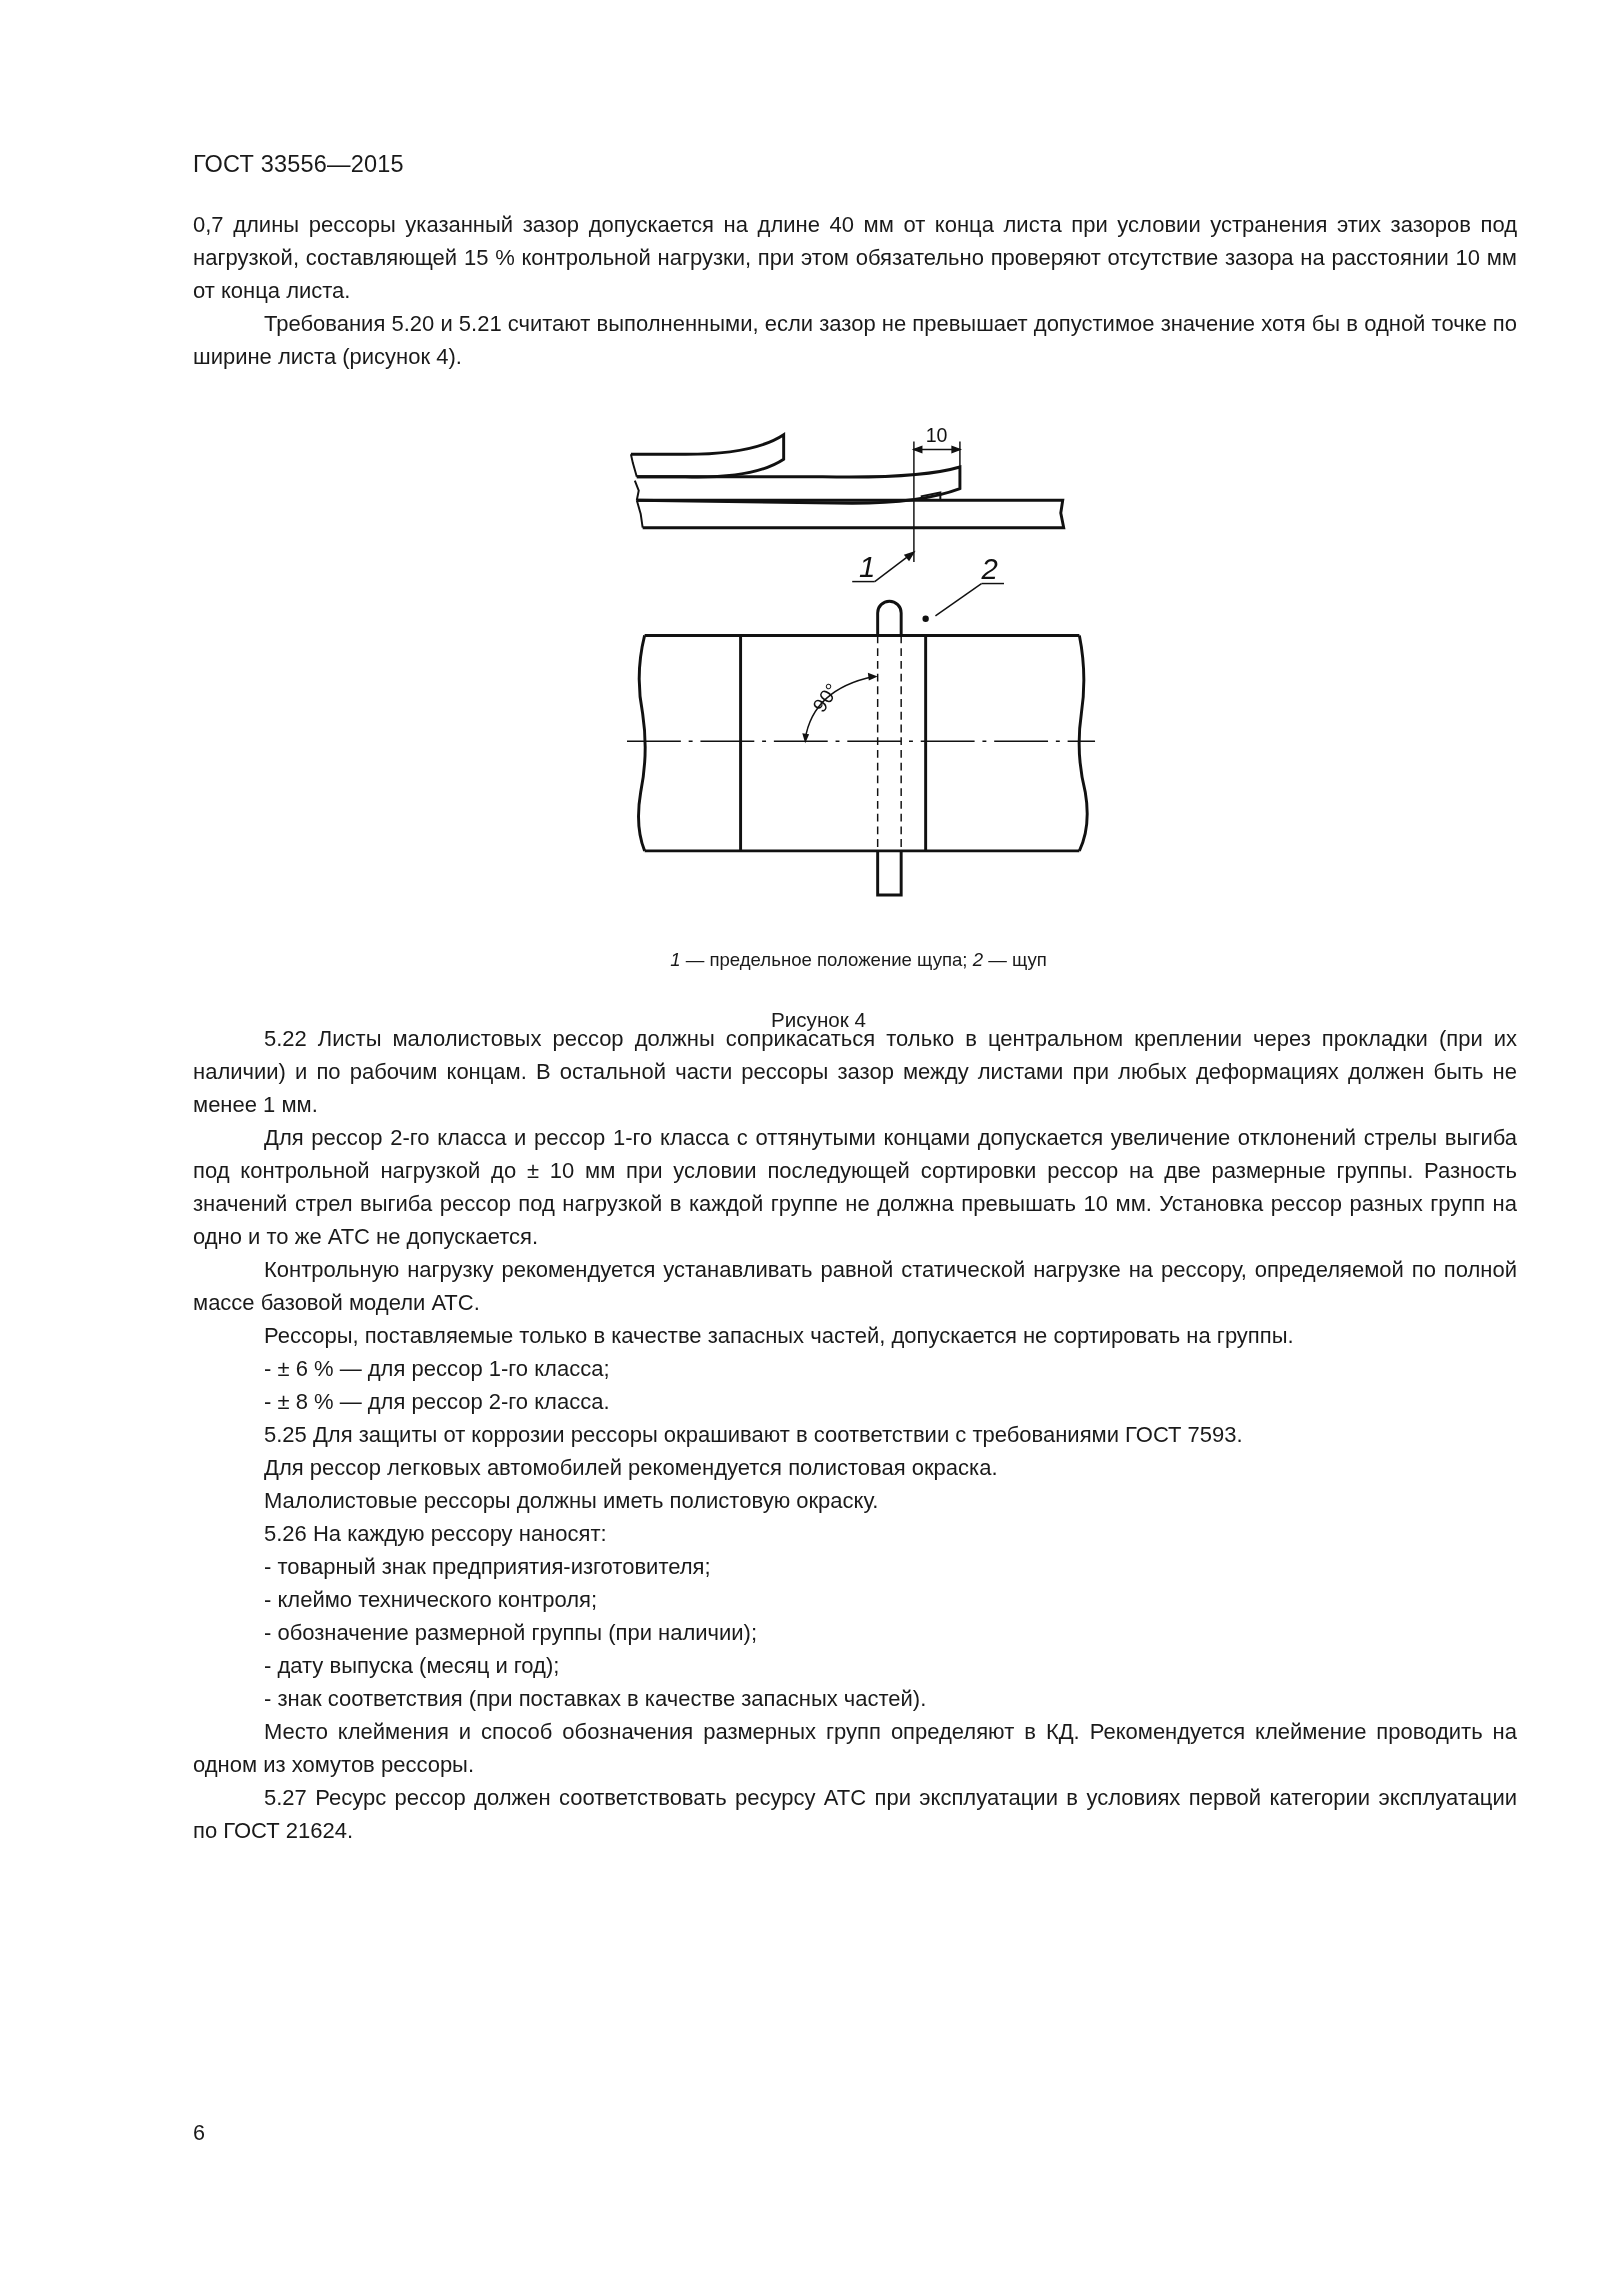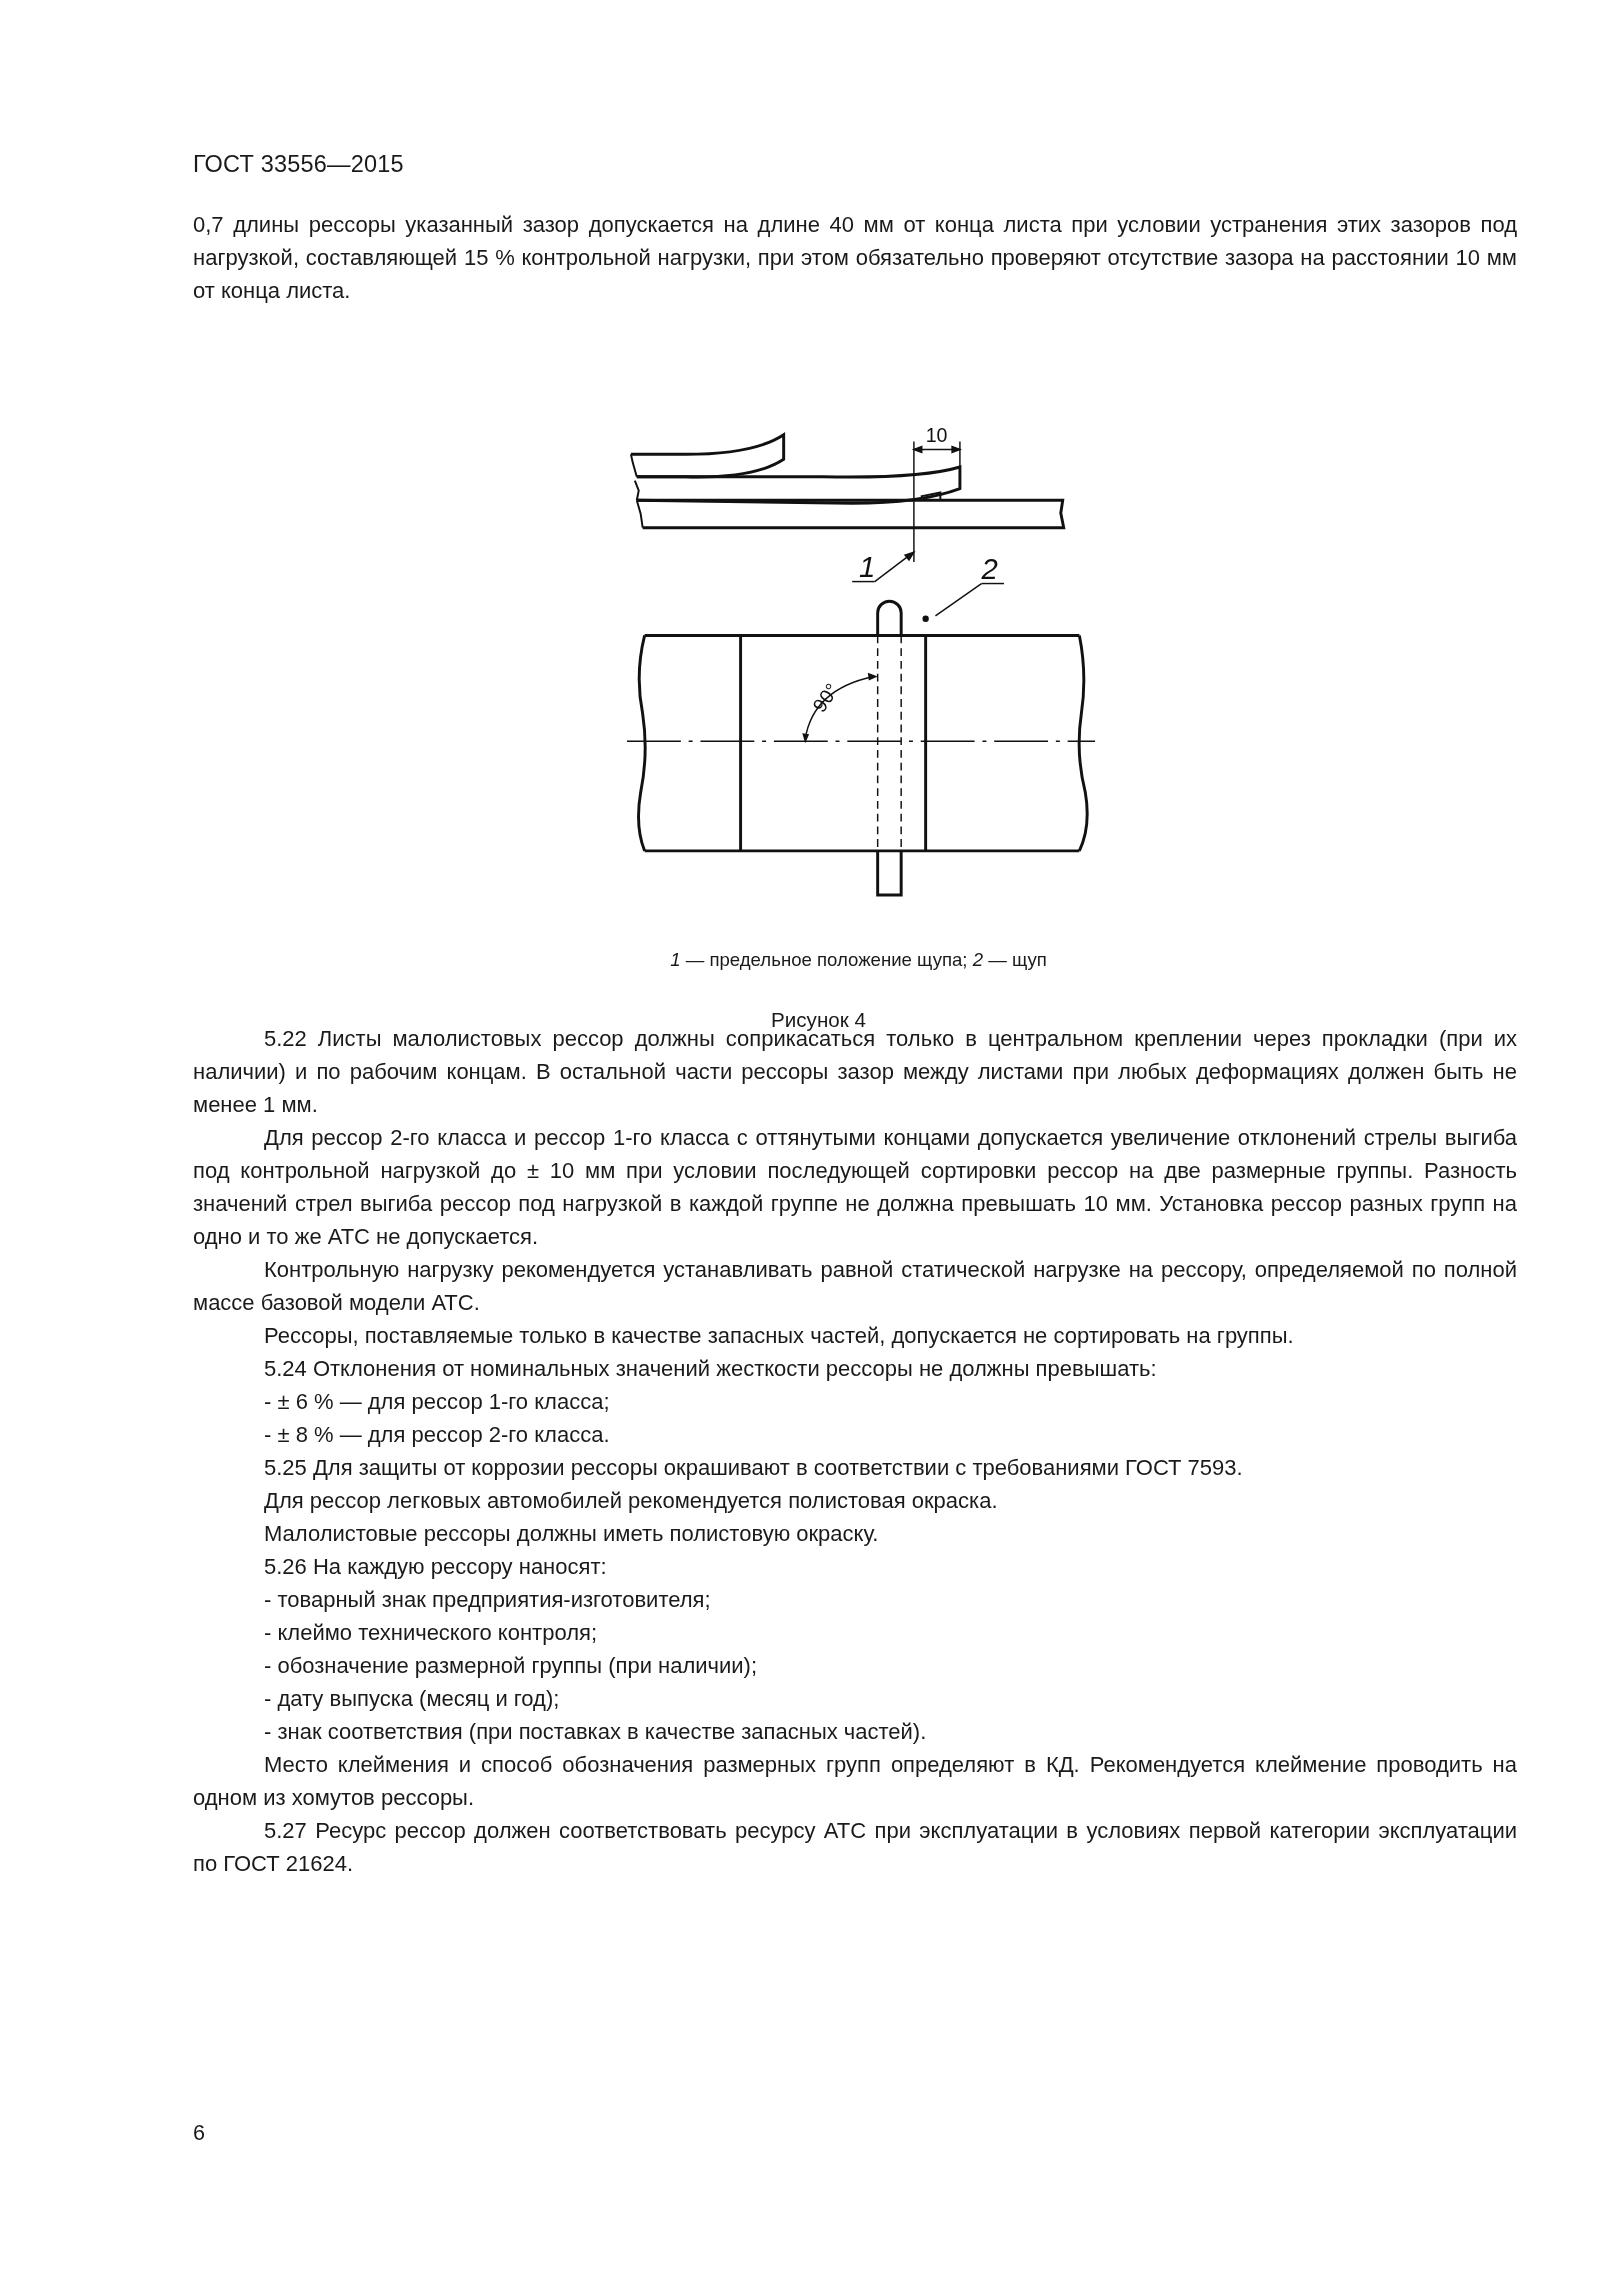--- a/index.html
+++ b/index.html
@@ -16,20 +16,21 @@
   .figcap { position:absolute; left:8px; width:1621px; top:1008px; text-align:center; font-size:20.6px; }
   .pageno { position:absolute; left:193px; top:2120px; font-size:21.6px; }
 </style>
 </head>
 <body>
 
 <div class="hdr">ГОСТ 33556—2015</div>
 
 <div class="block" style="top:208px;">
   <p>0,7 длины рессоры указанный зазор допускается на длине 40 мм от конца листа при условии устранения этих зазоров под нагрузкой, составляющей 15 % контрольной нагрузки, при этом обязательно проверяют отсутствие зазора на расстоянии 10 мм от конца листа.</p>
+  <p class="ind">Требования 5.20 и 5.21 считают выполненными, если зазор не превышает допустимое значение хотя бы в одной точке по ширине листа (рисунок 4).</p>
 </div>
 
 <svg class="fig" viewBox="0 0 480 530" xmlns="http://www.w3.org/2000/svg">
   <g stroke="#111" fill="none" stroke-width="3">
 
     <path d="M4 35 L 60 35 Q 130 35 160 15 L 160 40 Q 130 60 60 58 L 10 58"></path>
     <path d="M4 35 L 6 44 L 10 58" stroke-width="2"></path>
 
     <path d="M10 58 L 200 58 Q 300 60 340 48 L 340 70 Q 300 85 230 85 Q 210 85 10 82"></path>
     <path d="M8 62 L 12 72 L 10 82" stroke-width="2"></path>
@@ -88,21 +89,20 @@
   <i>1</i><span> — предельное положение щупа; </span><i>2</i><span> — щуп</span>
 </div>
 
 <div class="figcap">Рисунок 4</div>
 
 <div class="block" style="top:1022px;">
   <p class="ind">5.22 Листы малолистовых рессор должны соприкасаться только в центральном креплении через прокладки (при их наличии) и по рабочим концам. В остальной части рессоры зазор между листами при любых деформациях должен быть не менее 1 мм.</p>
   <p class="ind">Для рессор 2-го класса и рессор 1-го класса с оттянутыми концами допускается увеличение отклонений стрелы выгиба под контрольной нагрузкой до ± 10 мм при условии последующей сортировки рессор на две размерные группы. Разность значений стрел выгиба рессор под нагрузкой в каждой группе не должна превышать 10 мм. Установка рессор разных групп на одно и то же АТС не допускается.</p>
   <p class="ind">Контрольную нагрузку рекомендуется устанавливать равной статической нагрузке на рессору, определяемой по полной массе базовой модели АТС.</p>
   <p class="ind">Рессоры, поставляемые только в качестве запасных частей, допускается не сортировать на группы.</p>
-  <p class="li">5.24 Отклонения от номинальных значений жесткости рессоры не должны превышать:</p>
   <p class="li">- ± 6 % — для рессор 1-го класса;</p>
   <p class="li">- ± 8 % — для рессор 2-го класса.</p>
   <p class="li">5.25 Для защиты от коррозии рессоры окрашивают в соответствии с требованиями ГОСТ 7593.</p>
   <p class="li">Для рессор легковых автомобилей рекомендуется полистовая окраска.</p>
   <p class="li">Малолистовые рессоры должны иметь полистовую окраску.</p>
   <p class="li">5.26 На каждую рессору наносят:</p>
   <p class="li">- товарный знак предприятия-изготовителя;</p>
   <p class="li">- клеймо технического контроля;</p>
   <p class="li">- обозначение размерной группы (при наличии);</p>
   <p class="li">- дату выпуска (месяц и год);</p>

